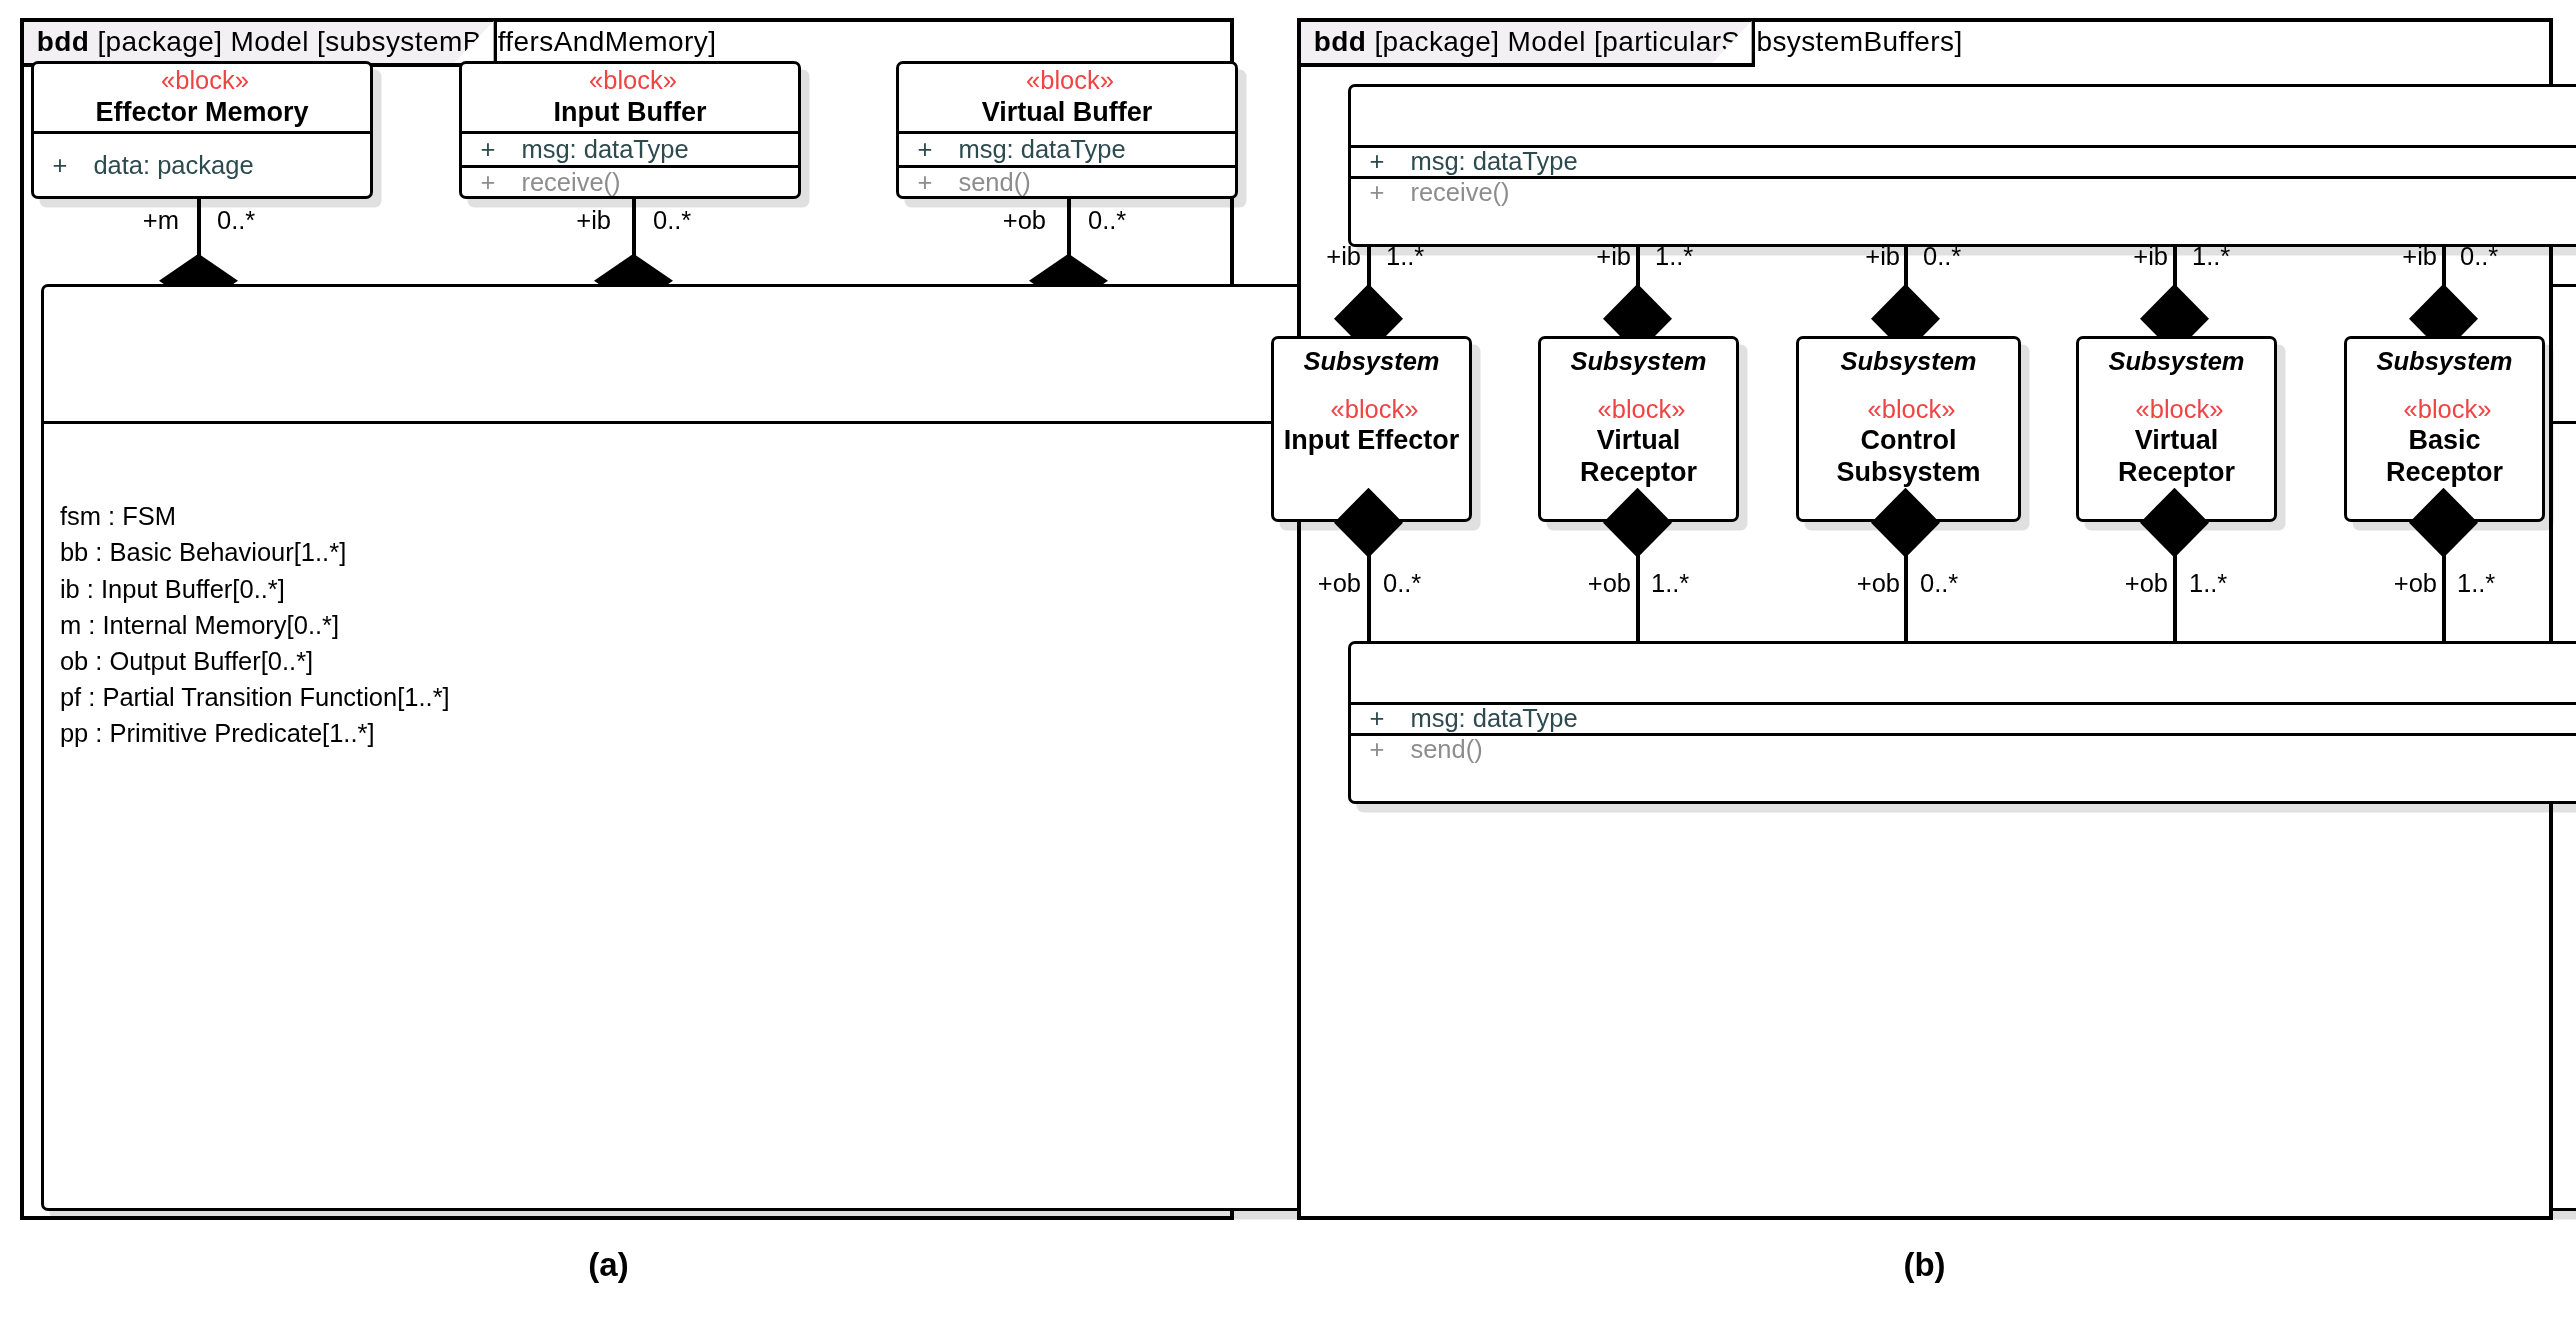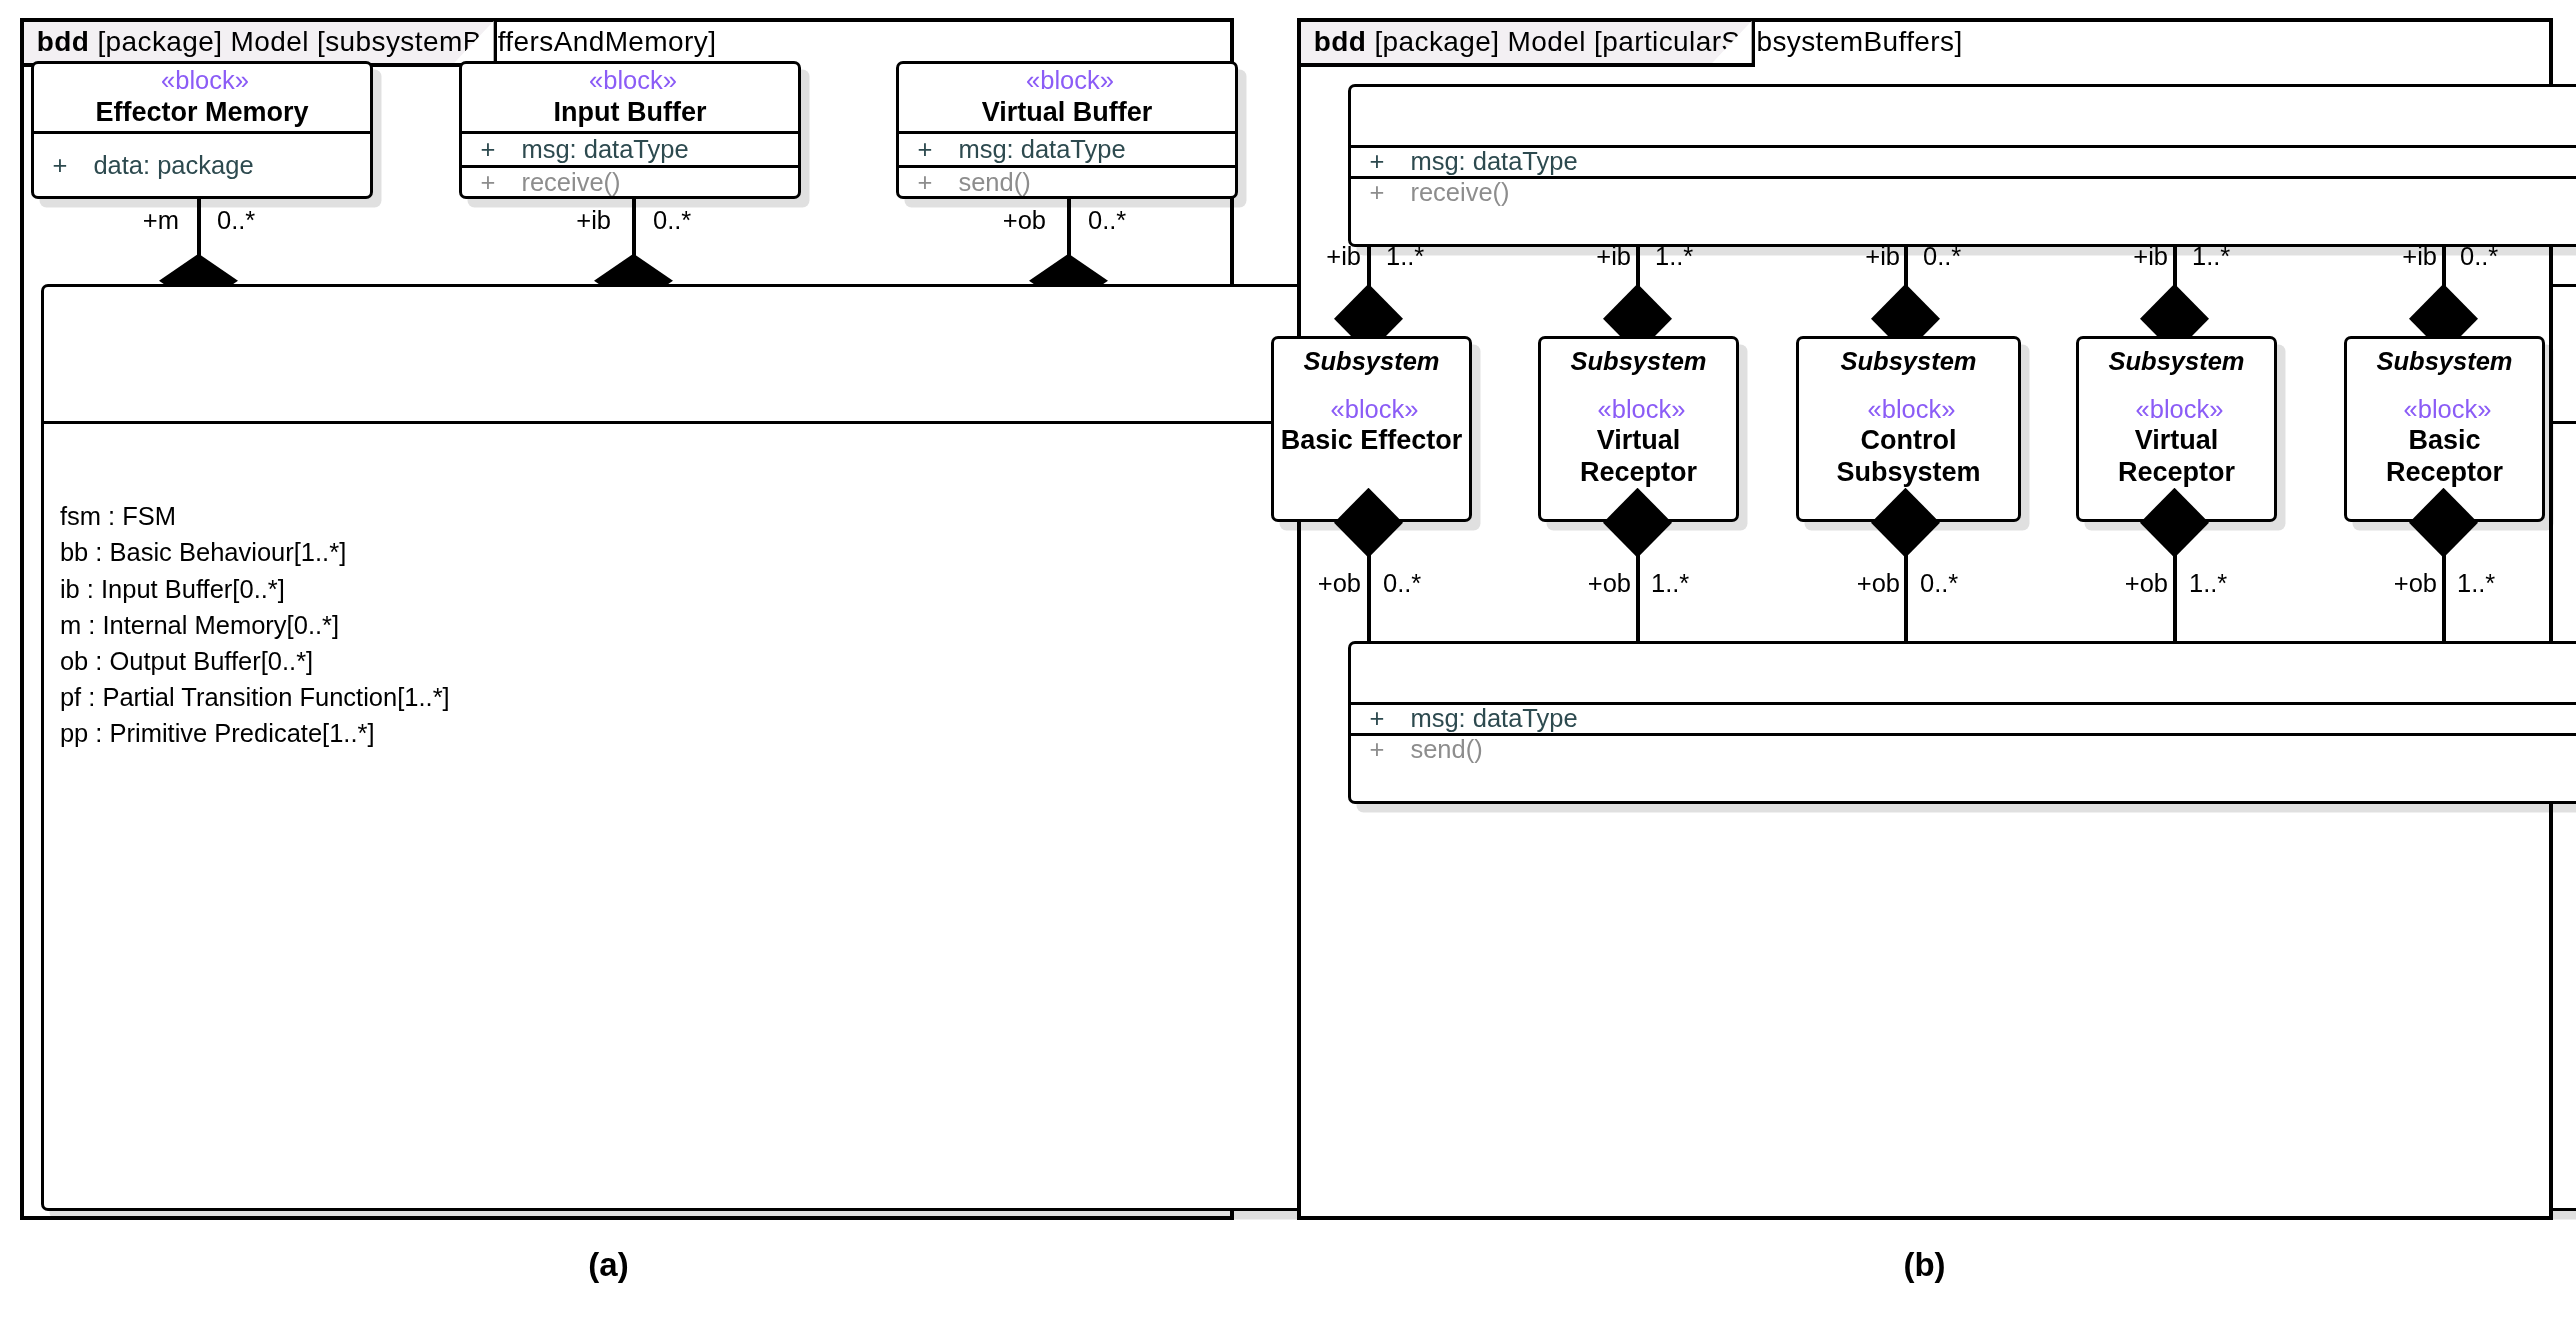--- a/index.html
+++ b/index.html
@@ -30,21 +30,21 @@
 
   
   .block{
     position:absolute;background:#fff;border:3.5px solid #000;
     border-radius:7px;box-sizing:border-box;
     box-shadow:8.5px 8.5px 0 0 rgba(0,0,0,.12);
   }
   .sect{box-sizing:border-box;width:100%;}
   .sect + .sect{border-top:3.5px solid #000;}
   .b-head{display:flex;flex-direction:column;align-items:center;justify-content:center;}
-  .stereo{font-size:25.5px;color:#8b5cf6;line-height:1.15;margin-left:6px;}
+  .stereo{font-size:25.5px;color:#ef4444;line-height:1.15;margin-left:6px;}
   .bname{font-size:27px;font-weight:bold;color:#000;line-height:1.2;text-align:center;}
   .ital{font-size:25.5px;font-style:italic;font-weight:bold;color:#000;text-align:center;line-height:1.2;}
   .attr-row{display:flex;align-items:center;height:100%;padding-left:18.4px;font-size:25.5px;}
   .attr-row .plus{width:41px;flex:0 0 41px;}
   .attr{color:#2d4a4f;}
   .oper{color:#8d8d8d;}
   .parts-title{font-size:25.5px;font-style:italic;font-weight:bold;text-align:center;color:#000;}
   .parts-list{font-size:25.5px;color:#000;line-height:1.42;padding-left:15.6px;}
 
   
@@ -187,21 +187,21 @@
 
     <div class="vline" style="left: 66px; top: 223px; height: 60px;"></div>
     <div class="diamond d-tall" style="left: 33px; top: 262px; width: 69px; height: 70px;"></div>
     <div class="lbl lbl-r" style="left: -69px; top: 220px; width: 129px;">+ib</div>
     <div class="lbl" style="left: 85px; top: 220px;">1..*</div>
 
     <div class="block" style="left: -30px; top: 314px; width: 201px; height: 186px;">
       <div class="sect b-head" style="height:136px;padding:7px 2.8px 0;justify-content:flex-start;">
         <div class="ital">Subsystem</div>
         <div class="stereo" style="margin-top:18.4px;">«block»</div>
-        <div class="bname">Basic Effector</div>
+        <div class="bname">Input Effector</div>
       </div>
     </div>
 
     <div class="vline" style="left: 66px; top: 498px; height: 124px;"></div>
     <div class="diamond d-tall" style="left: 33px; top: 466px; width: 69px; height: 70px;"></div>
     <div class="lbl lbl-r" style="left: -69px; top: 547px; width: 129px;">+ob</div>
     <div class="lbl" style="left: 82px; top: 547px;">0..*</div>
 
     <div class="vline" style="left: 335px; top: 223px; height: 60px;"></div>
     <div class="diamond d-tall" style="left: 302px; top: 262px; width: 69px; height: 70px;"></div>

